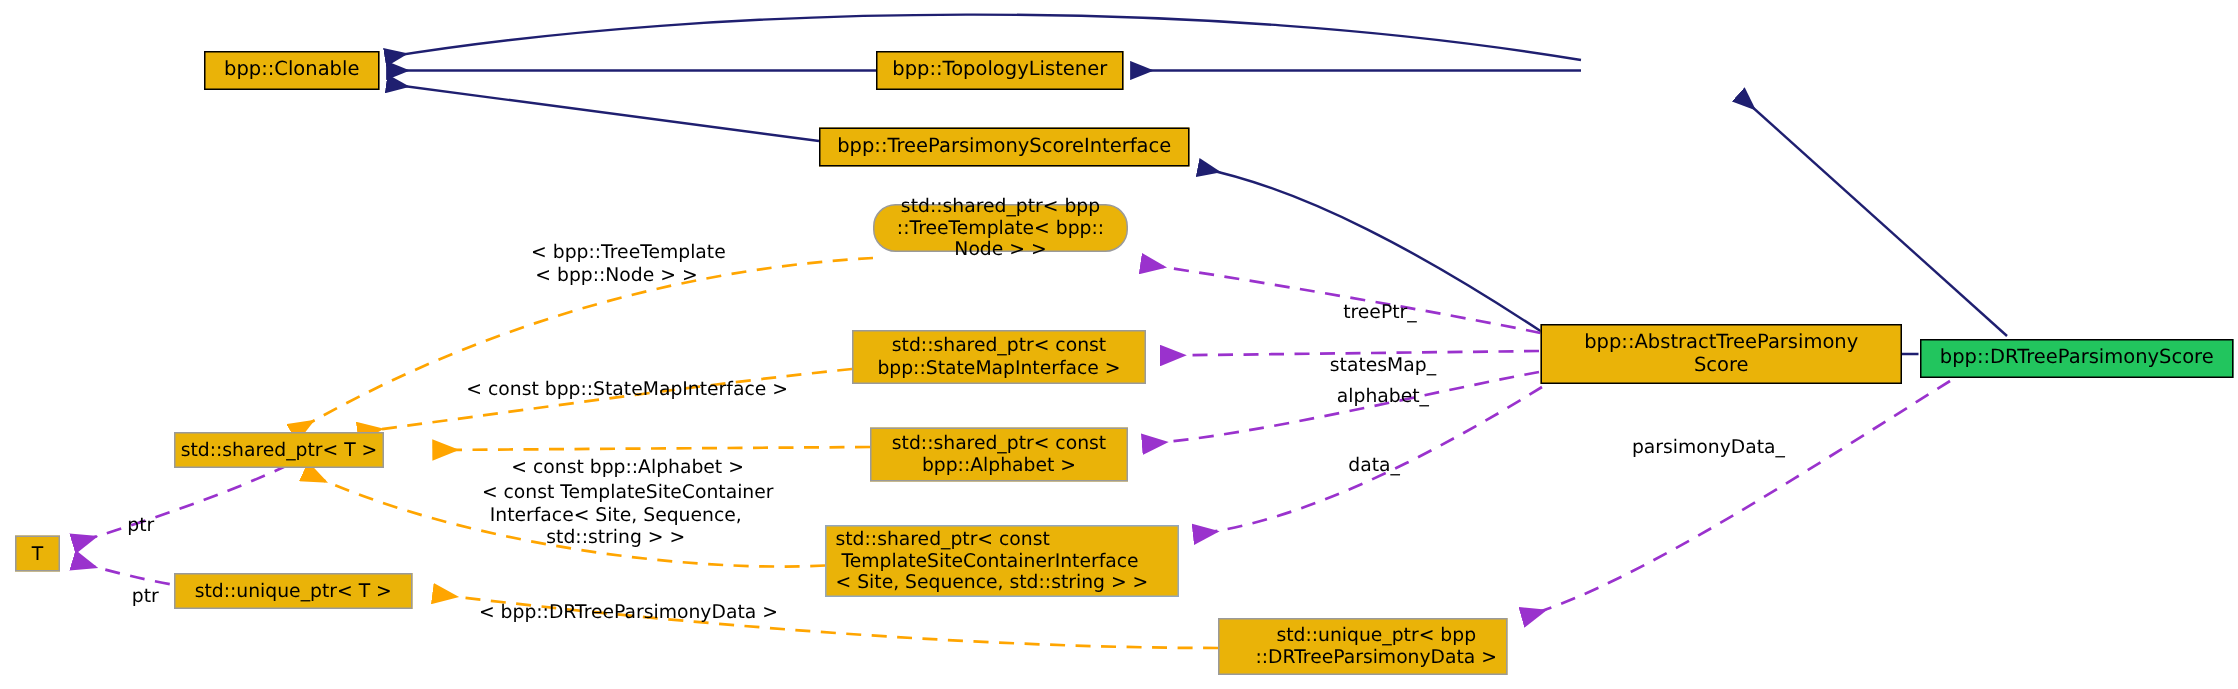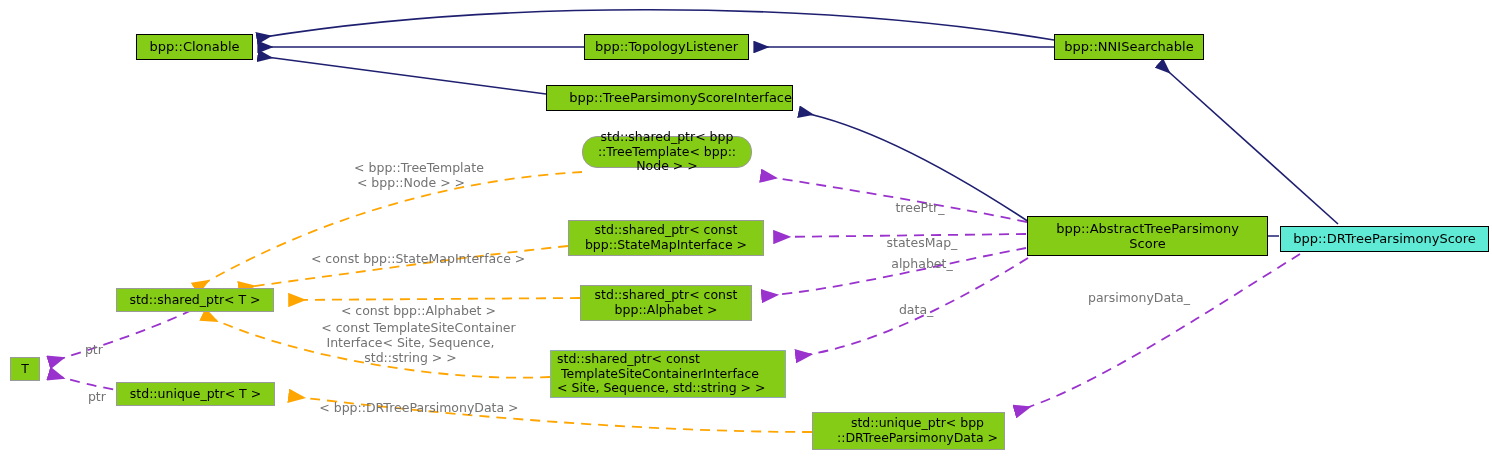--- a/index.html
+++ b/index.html
@@ -24,44 +24,44 @@
   }
   .node {
     position: absolute;
     box-sizing: border-box;
     display: flex;
     align-items: center;
     justify-content: center;
     text-align: center;
     line-height: 1.18;
     color: #000000;
-    background: #84cc16;
+    background: #eab308;
     white-space: pre;
   }
   .node.solid {
     border: 1px solid #000000;
     font-size: 13px;
   }
   .node.highlight {
     border: 1px solid #000000;
-    background: #5eead4;
+    background: #22c55e;
     font-size: 13px;
   }
   .node.tmpl {
     border: 1px solid #9a9a9a;
     font-size: 12.5px;
   }
   .node.tmpl-blue {
     border: 1px solid #93a7bd;
     font-size: 12.5px;
   }
   .edge-label {
     position: absolute;
     font-size: 12.5px;
-    color: #737373;
+    color: #000000;
     white-space: pre;
     text-align: center;
     line-height: 1.2;
     background: transparent;
   }
   .node-text {
     display: block;
   }
 </style>
 </head>
@@ -131,45 +131,42 @@
   </svg>
 
   <div class="node solid" style="left:136px; top:34px; width:117px; height:26px;">
     <span class="node-text">bpp::Clonable</span>
   </div>
 
   <div class="node solid" style="left:584px; top:34px; width:165px; height:26px;">
     <span class="node-text">bpp::TopologyListener</span>
   </div>
 
-  <div class="node solid" style="left:1054px; top:34px; width:150px; height:26px;">
-    <span class="node-text">bpp::NNISearchable</span>
-  </div>
-
-  <div class="node solid" style="left:546px; top:85px; width:247px; height:26px;justify-content:flex-end;">
+
+  <div class="node solid" style="left:546px; top:85px; width:247px; height:26px;">
     <span class="node-text">bpp::TreeParsimonyScoreInterface</span>
   </div>
 
   <div class="node tmpl" style="left:582px; top:136px; width:170px; height:32px;border-radius:15px;">
     <span class="node-text">std::shared_ptr&lt; bpp
 ::TreeTemplate&lt; bpp::
 Node &gt; &gt;</span>
   </div>
 
   <div class="node tmpl" style="left:568px; top:220px; width:196px; height:36px;">
     <span class="node-text">std::shared_ptr&lt; const
 bpp::StateMapInterface &gt;</span>
   </div>
 
   <div class="node tmpl" style="left:580px; top:285px; width:172px; height:36px;">
     <span class="node-text">std::shared_ptr&lt; const
 bpp::Alphabet &gt;</span>
   </div>
 
-  <div class="node tmpl" style="left:116px; top:288px; width:158px; height:24px;">
+  <div class="node tmpl" style="left:116px; top:288px; width:140px; height:24px;">
     <span class="node-text">std::shared_ptr&lt; T &gt;</span>
   </div>
 
   <div class="node tmpl" style="left:10px; top:357px; width:30px; height:24px;">
     <span class="node-text">T</span>
   </div>
 
   <div class="node tmpl" style="left:116px; top:382px; width:159px; height:24px;text-align:center;">
     <span class="node-text">std::unique_ptr&lt; T &gt;</span>
   </div>

